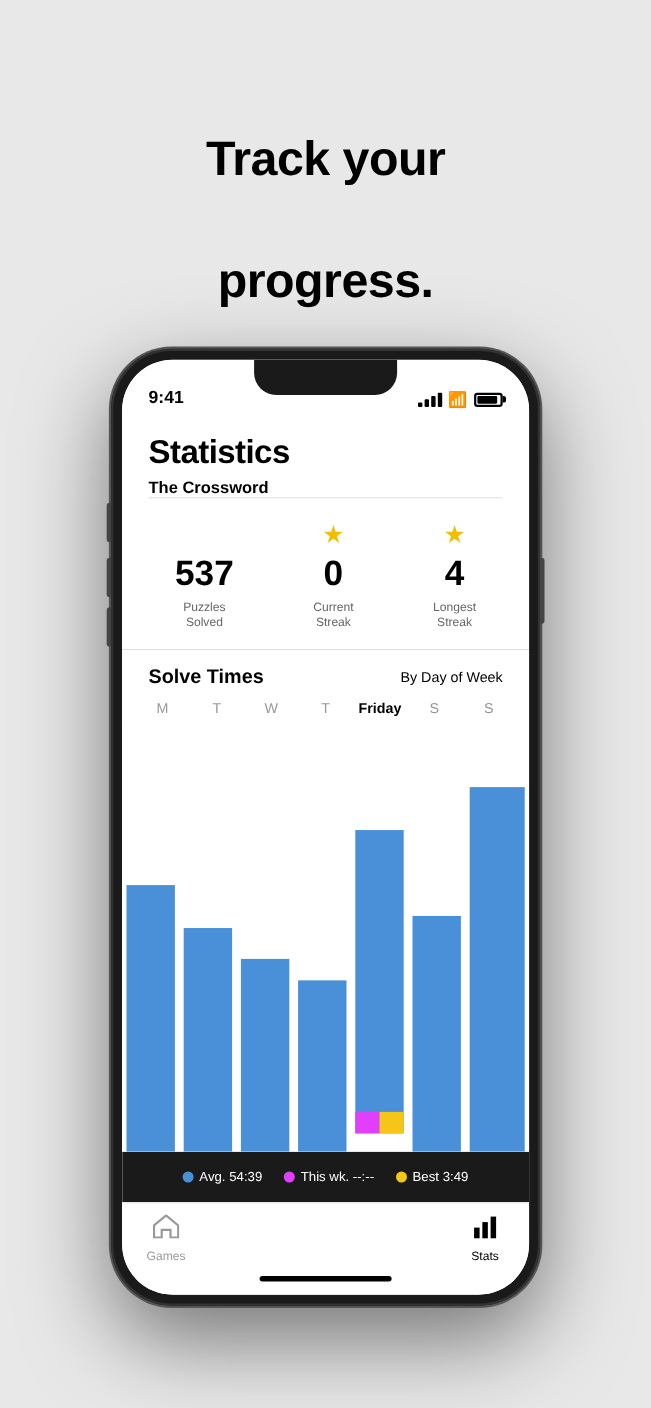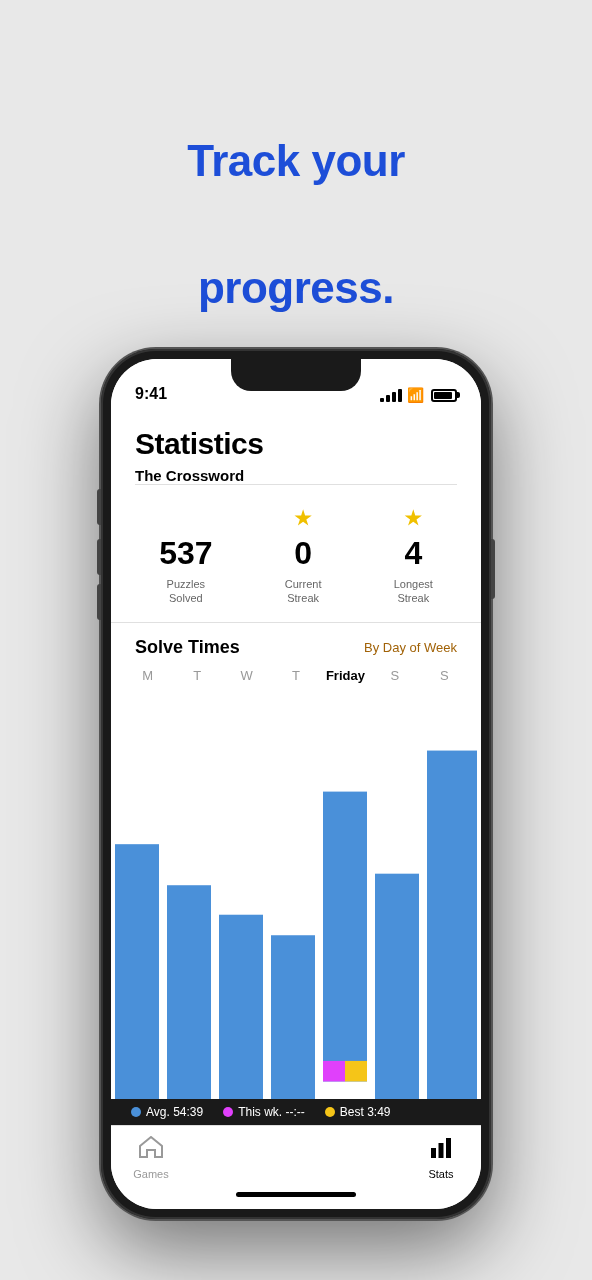--- a/index.html
+++ b/index.html
@@ -12,23 +12,23 @@
       display: flex;
       flex-direction: column;
       align-items: center;
       justify-content: flex-start;
       overflow: hidden;
     }
 
     .page-title {
       font-size: 44px;
       font-weight: 800;
-      color: #1d4ed8;
+      color: #000000;
       text-align: center;
-      margin-top: 76px;
+      margin-top: 60px;
       line-height: 1.15;
       letter-spacing: -0.5px;
     }
 
     .phone-wrapper {
       margin-top: 36px;
       width: 390px;
       height: 870px;
       position: relative;
     }
@@ -258,21 +258,21 @@
     }
 
     .solve-times-title {
       font-size: 18px;
       font-weight: 700;
       color: #000;
     }
 
     .by-day-label {
       font-size: 13px;
-      color: #a16207;
+      color: #000000;
       margin-left: 48px;
     }
 
     
     .day-labels {
       display: flex;
       padding: 0 12px;
       justify-content: space-around;
     }
 
@@ -299,25 +299,25 @@
     }
 
     .chart-svg {
       width: 100%;
       height: 100%;
     }
 
     
     .legend-bar {
       background: #1a1a1a;
-      padding: 6px 20px;
+      padding: 16px 20px;
       display: flex;
       align-items: center;
       gap: 20px;
-      justify-content: flex-start;
+      justify-content: center;
     }
 
     .legend-item {
       display: flex;
       align-items: center;
       gap: 5px;
     }
 
     .legend-dot {
       width: 10px;

